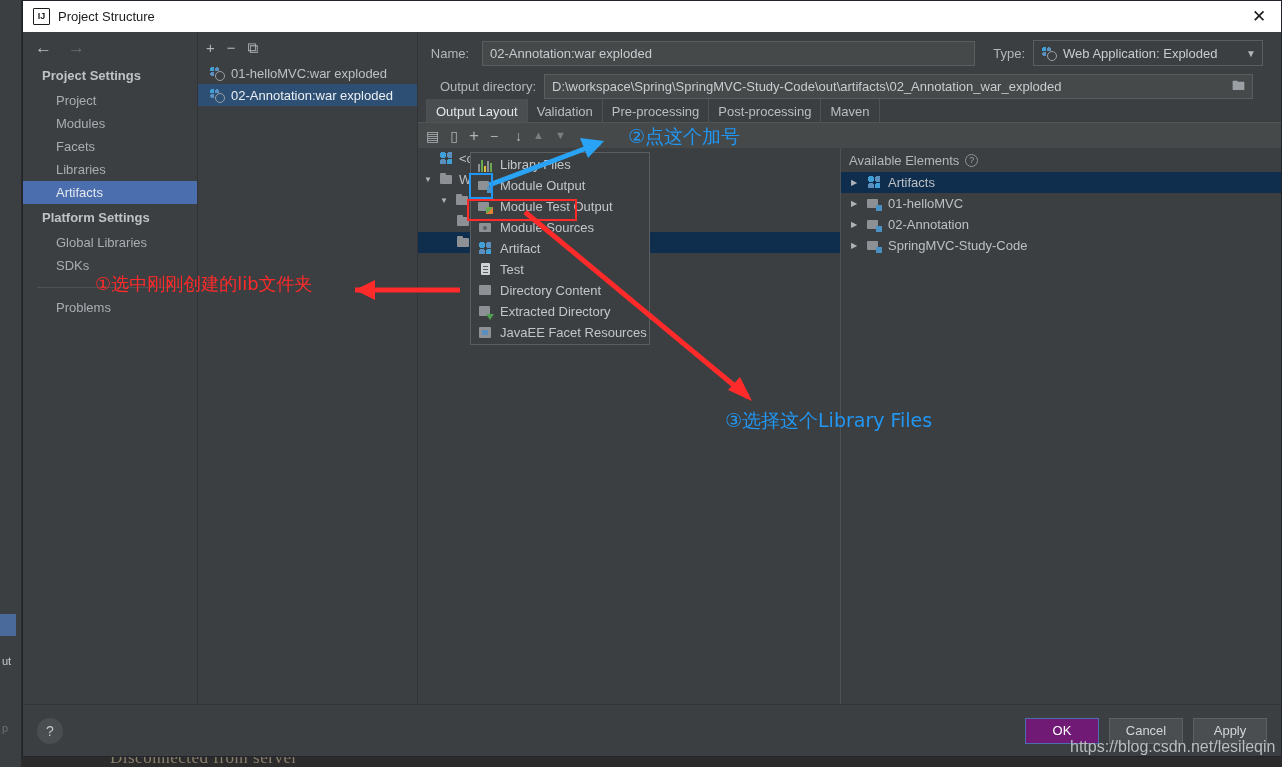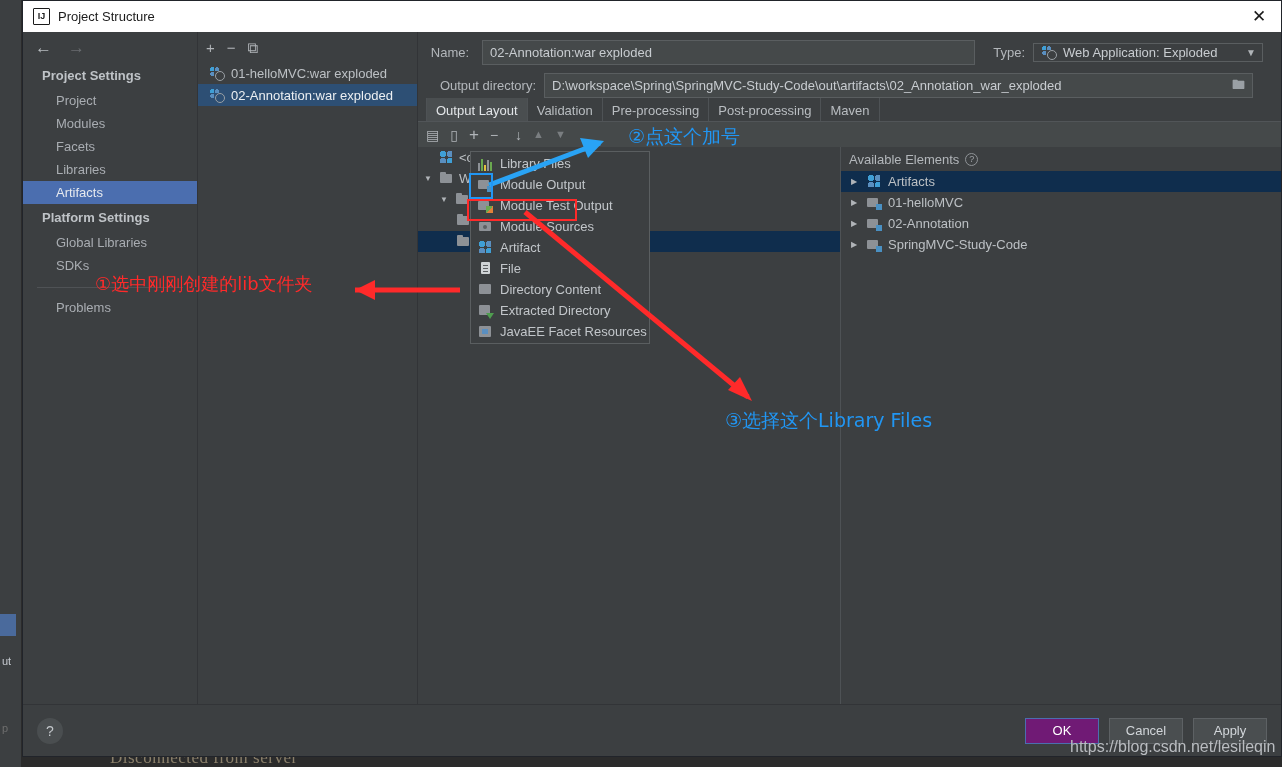--- a/index.html
+++ b/index.html
@@ -98,21 +98,21 @@
     min-width: 0; position: relative;
   }
   .form-row { display: flex; align-items: center; padding: 8px 18px 0 8px; gap: 8px; }
   .form-label { font-size: 13px; color: #b3b7bb; white-space: nowrap; }
   .text-field {
     background: #45494a; border: 1px solid #5a5e60; color: #c8ccd0;
     font-size: 13px; padding: 4px 7px; height: 25px; display: flex;
     align-items: center; min-width: 0; overflow: hidden; white-space: nowrap;
   }
   .combo {
-    background: #3c3f41; border: 1px solid #5a5e60; height: 19px;
+    background: #3c3f41; border: 1px solid #5a5e60; height: 26px;
     display: flex; align-items: center; gap: 6px; padding: 0 6px 0 8px;
     color: #c8ccd0; font-size: 13px; cursor: pointer; min-width: 230px;
   }
   .combo .caret { margin-left: auto; color: #b0b4b8; font-size: 10px; }
   .folder-btn { margin-left: auto; color: #9aa0a5; font-size: 13px; cursor: pointer; padding-left: 8px; }
 
   .checkbox-row { display: flex; align-items: center; gap: 7px; padding: 10px 0 9px 22px; }
   .cb {
     width: 13px; height: 13px; border: 1px solid #6d7174; background: #3c3f41;
     flex: none; cursor: pointer;
@@ -471,21 +471,21 @@
               <div class="popup-item">
                 <span class="ico ico-modsrc"></span>
                 <span>Module Sources</span>
               </div>
               <div class="popup-item">
                 <span class="ico ico-artifact"></span>
                 <span>Artifact</span>
               </div>
               <div class="popup-item">
                 <span class="ico ico-file"></span>
-                <span>File</span>
+                <span>Test</span>
               </div>
               <div class="popup-item">
                 <span class="ico ico-dircontent"></span>
                 <span>Directory Content</span>
               </div>
               <div class="popup-item">
                 <span class="ico ico-extracted"></span>
                 <span>Extracted Directory</span>
               </div>
               <div class="popup-item">

